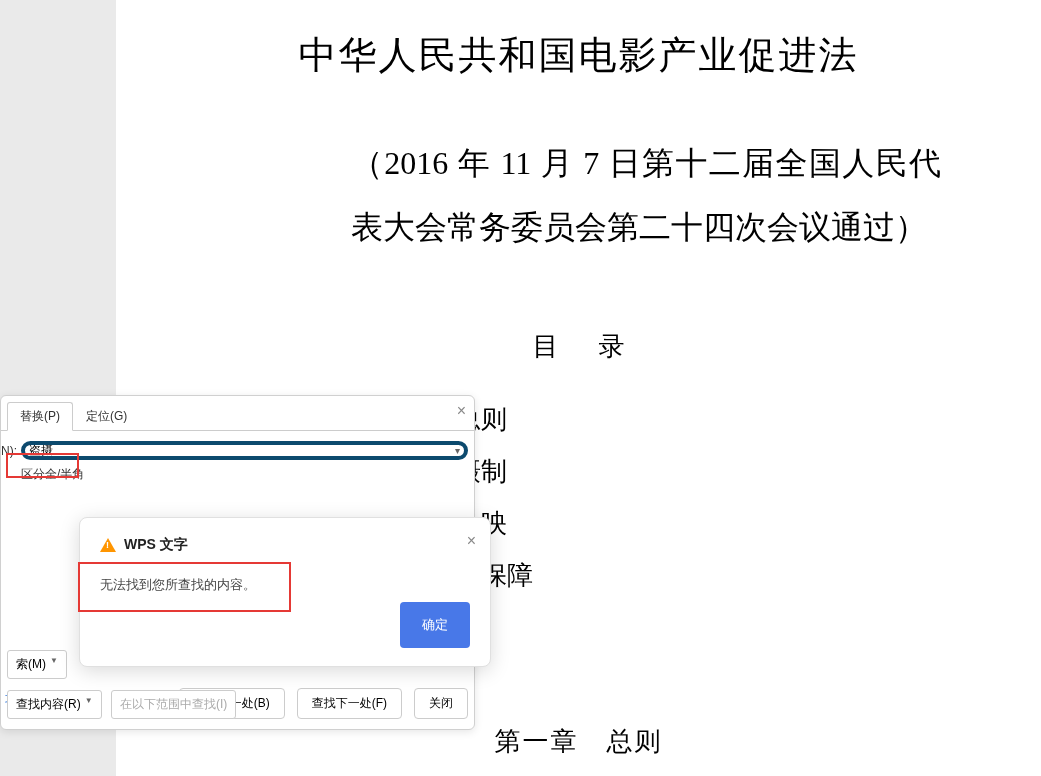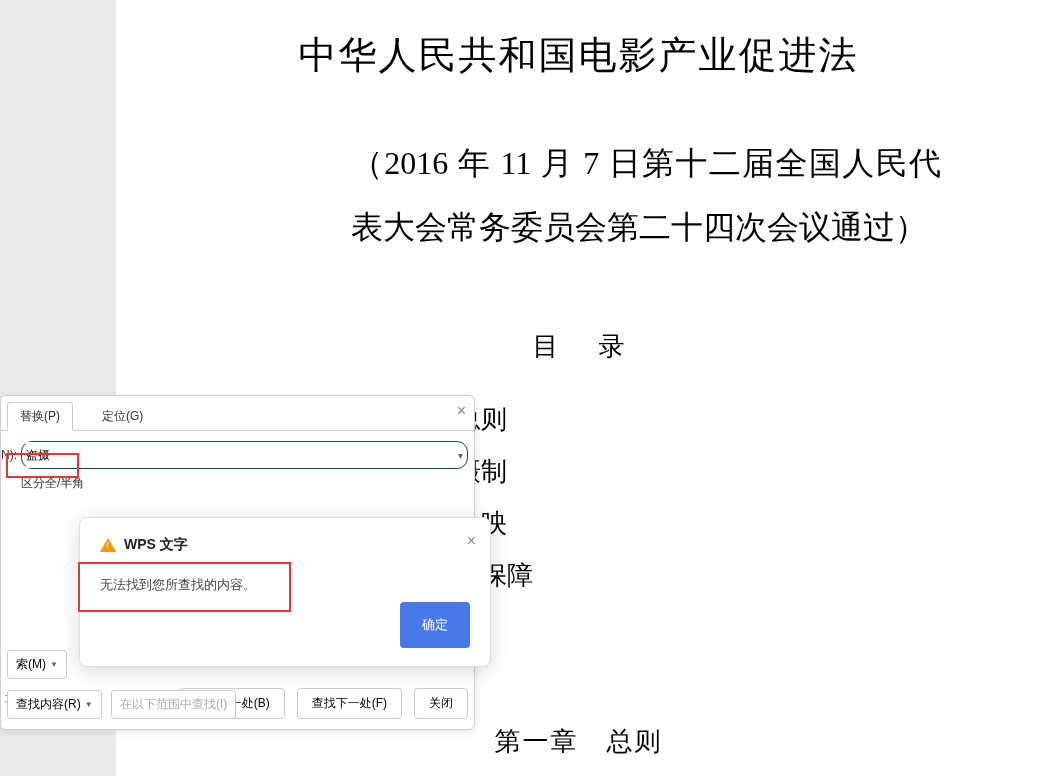--- a/index.html
+++ b/index.html
@@ -95,21 +95,20 @@
       right: 8px;
       top: 6px;
       cursor: pointer;
       color: #888;
       font-size: 16px;
     }
     .find-tabs {
       display: flex;
       padding-left: 6px;
       margin-top: 6px;
-      gap: 16px;
     }
     .find-tab {
       padding: 5px 12px;
       font-size: 12px;
       color: #333;
       cursor: pointer;
       border: 1px solid transparent;
     }
     .find-tab.active {
       border: 1px solid #ccc;
@@ -128,23 +127,23 @@
     }
     .find-input-label {
       font-size: 12px;
       color: #333;
       margin-right: 4px;
       white-space: nowrap;
     }
     .find-input-wrapper {
       flex: 1;
       display: flex;
-      border: 1px solid #0c4a6e;
+      border: 4px solid #0c4a6e;
       border-radius: 11px;
-      height: 28px;
+      height: 19px;
       padding: 0 4px;
       align-items: center;
     }
     .find-input {
       flex: 1;
       border: none;
       outline: none;
       font-size: 12px;
       height: 100%;
     }
@@ -189,21 +188,21 @@
       align-items: center;
     }
     .dropdown-btn {
       border: 1px solid #ccc;
       border-radius: 3px;
       padding: 5px 8px;
       font-size: 12px;
       background: #fff;
       cursor: pointer;
       display: flex;
-      align-items: center;
+      align-items: flex-start;
       gap: 4px;
     }
     .dropdown-caret {
       font-size: 8px;
       color: #666;
     }
     .find-btn {
       border: 1px solid #ccc;
       border-radius: 4px;
       padding: 6px 14px;

